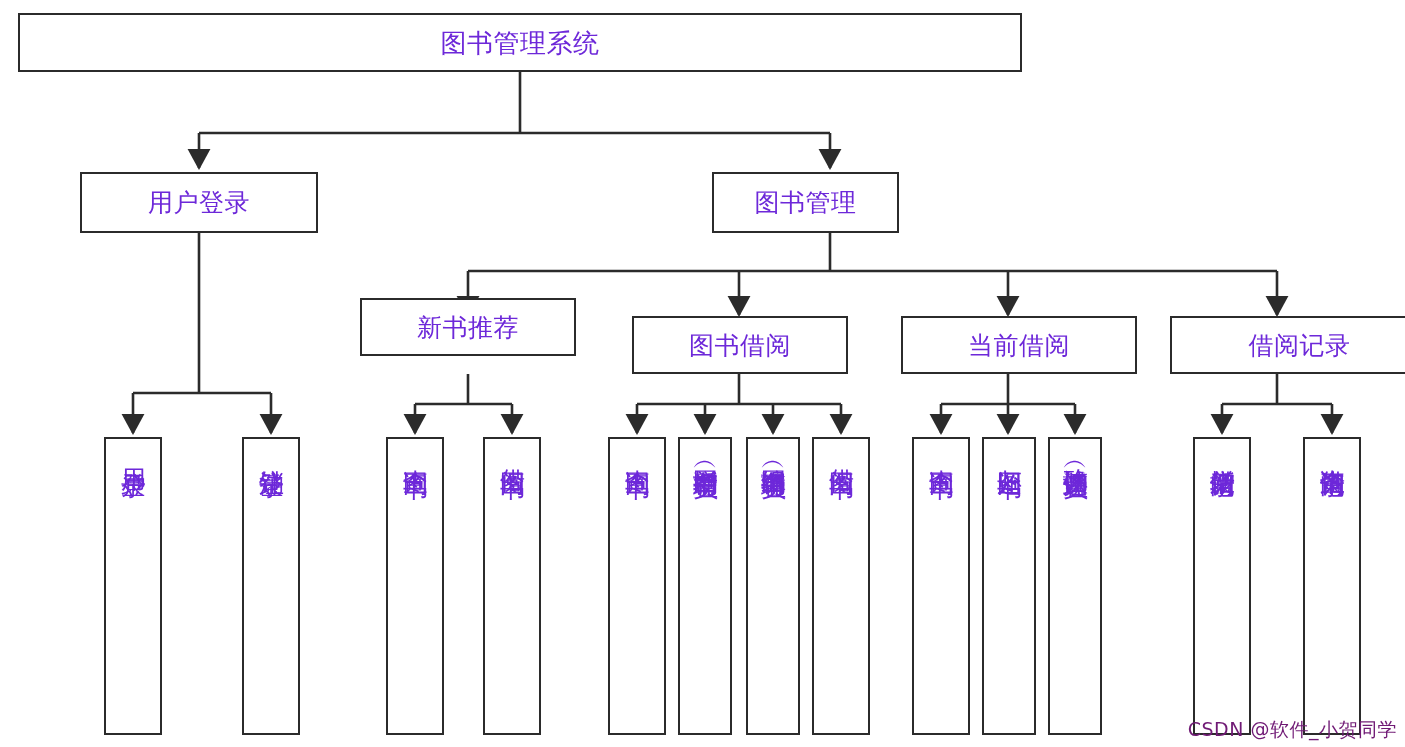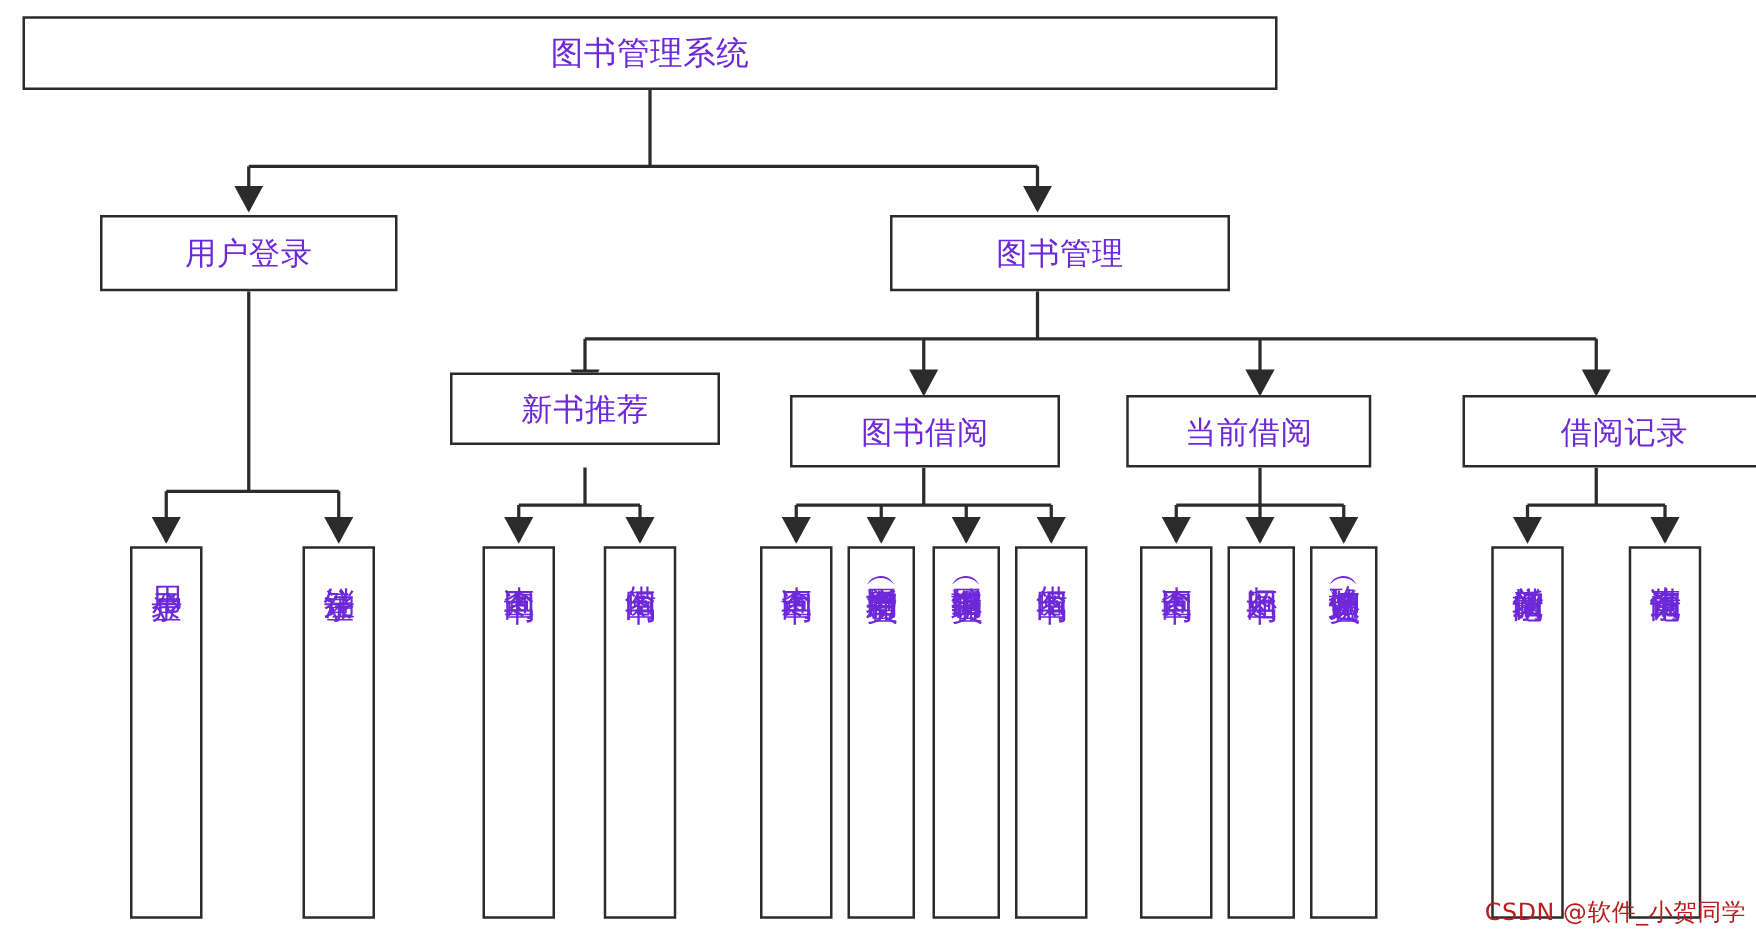--- a/index.html
+++ b/index.html
@@ -66,21 +66,21 @@
   }
   
   .v-node.tall .node-label {
     letter-spacing: 1px;
   }
   #watermark {
     position: absolute;
     right: 8px;
     bottom: 4px;
     font-size: 19px;
-    color: #b91c1c;
+    color: #701a75;
     letter-spacing: 0.5px;
     z-index: 5;
     white-space: nowrap;
   }
 </style>
 </head>
 <body>
 
 <div id="stage">
 
@@ -137,33 +137,33 @@
   </svg>
 
   <div class="node h-node root" style="left:18px; top:13px; width:1004px; height:59px;">
     <span class="node-label">图书管理系统</span>
   </div>
 
   <div class="node h-node" style="left:80px; top:172px; width:238px; height:61px;">
     <span class="node-label">用户登录</span>
   </div>
 
-  <div class="node h-node" style="left:712px; top:172px; width:272px; height:61px;">
+  <div class="node h-node" style="left:712px; top:172px; width:187px; height:61px;">
     <span class="node-label">图书管理</span>
   </div>
 
   <div class="node h-node" style="left:360px; top:298px; width:216px; height:58px;">
     <span class="node-label">新书推荐</span>
   </div>
 
   <div class="node h-node" style="left:632px; top:316px; width:216px; height:58px;justify-content:center;">
     <span class="node-label">图书借阅</span>
   </div>
 
-  <div class="node h-node" style="left:901px; top:316px; width:196px; height:58px;">
+  <div class="node h-node" style="left:901px; top:316px; width:236px; height:58px;">
     <span class="node-label">当前借阅</span>
   </div>
 
   <div class="node h-node" style="left:1170px; top:316px; width:259px; height:58px;">
     <span class="node-label">借阅记录</span>
   </div>
 
   <div class="node v-node" style="left:104px; top:437px; width:58px; height:298px;">
     <span class="node-label">用户登录</span>
   </div>

